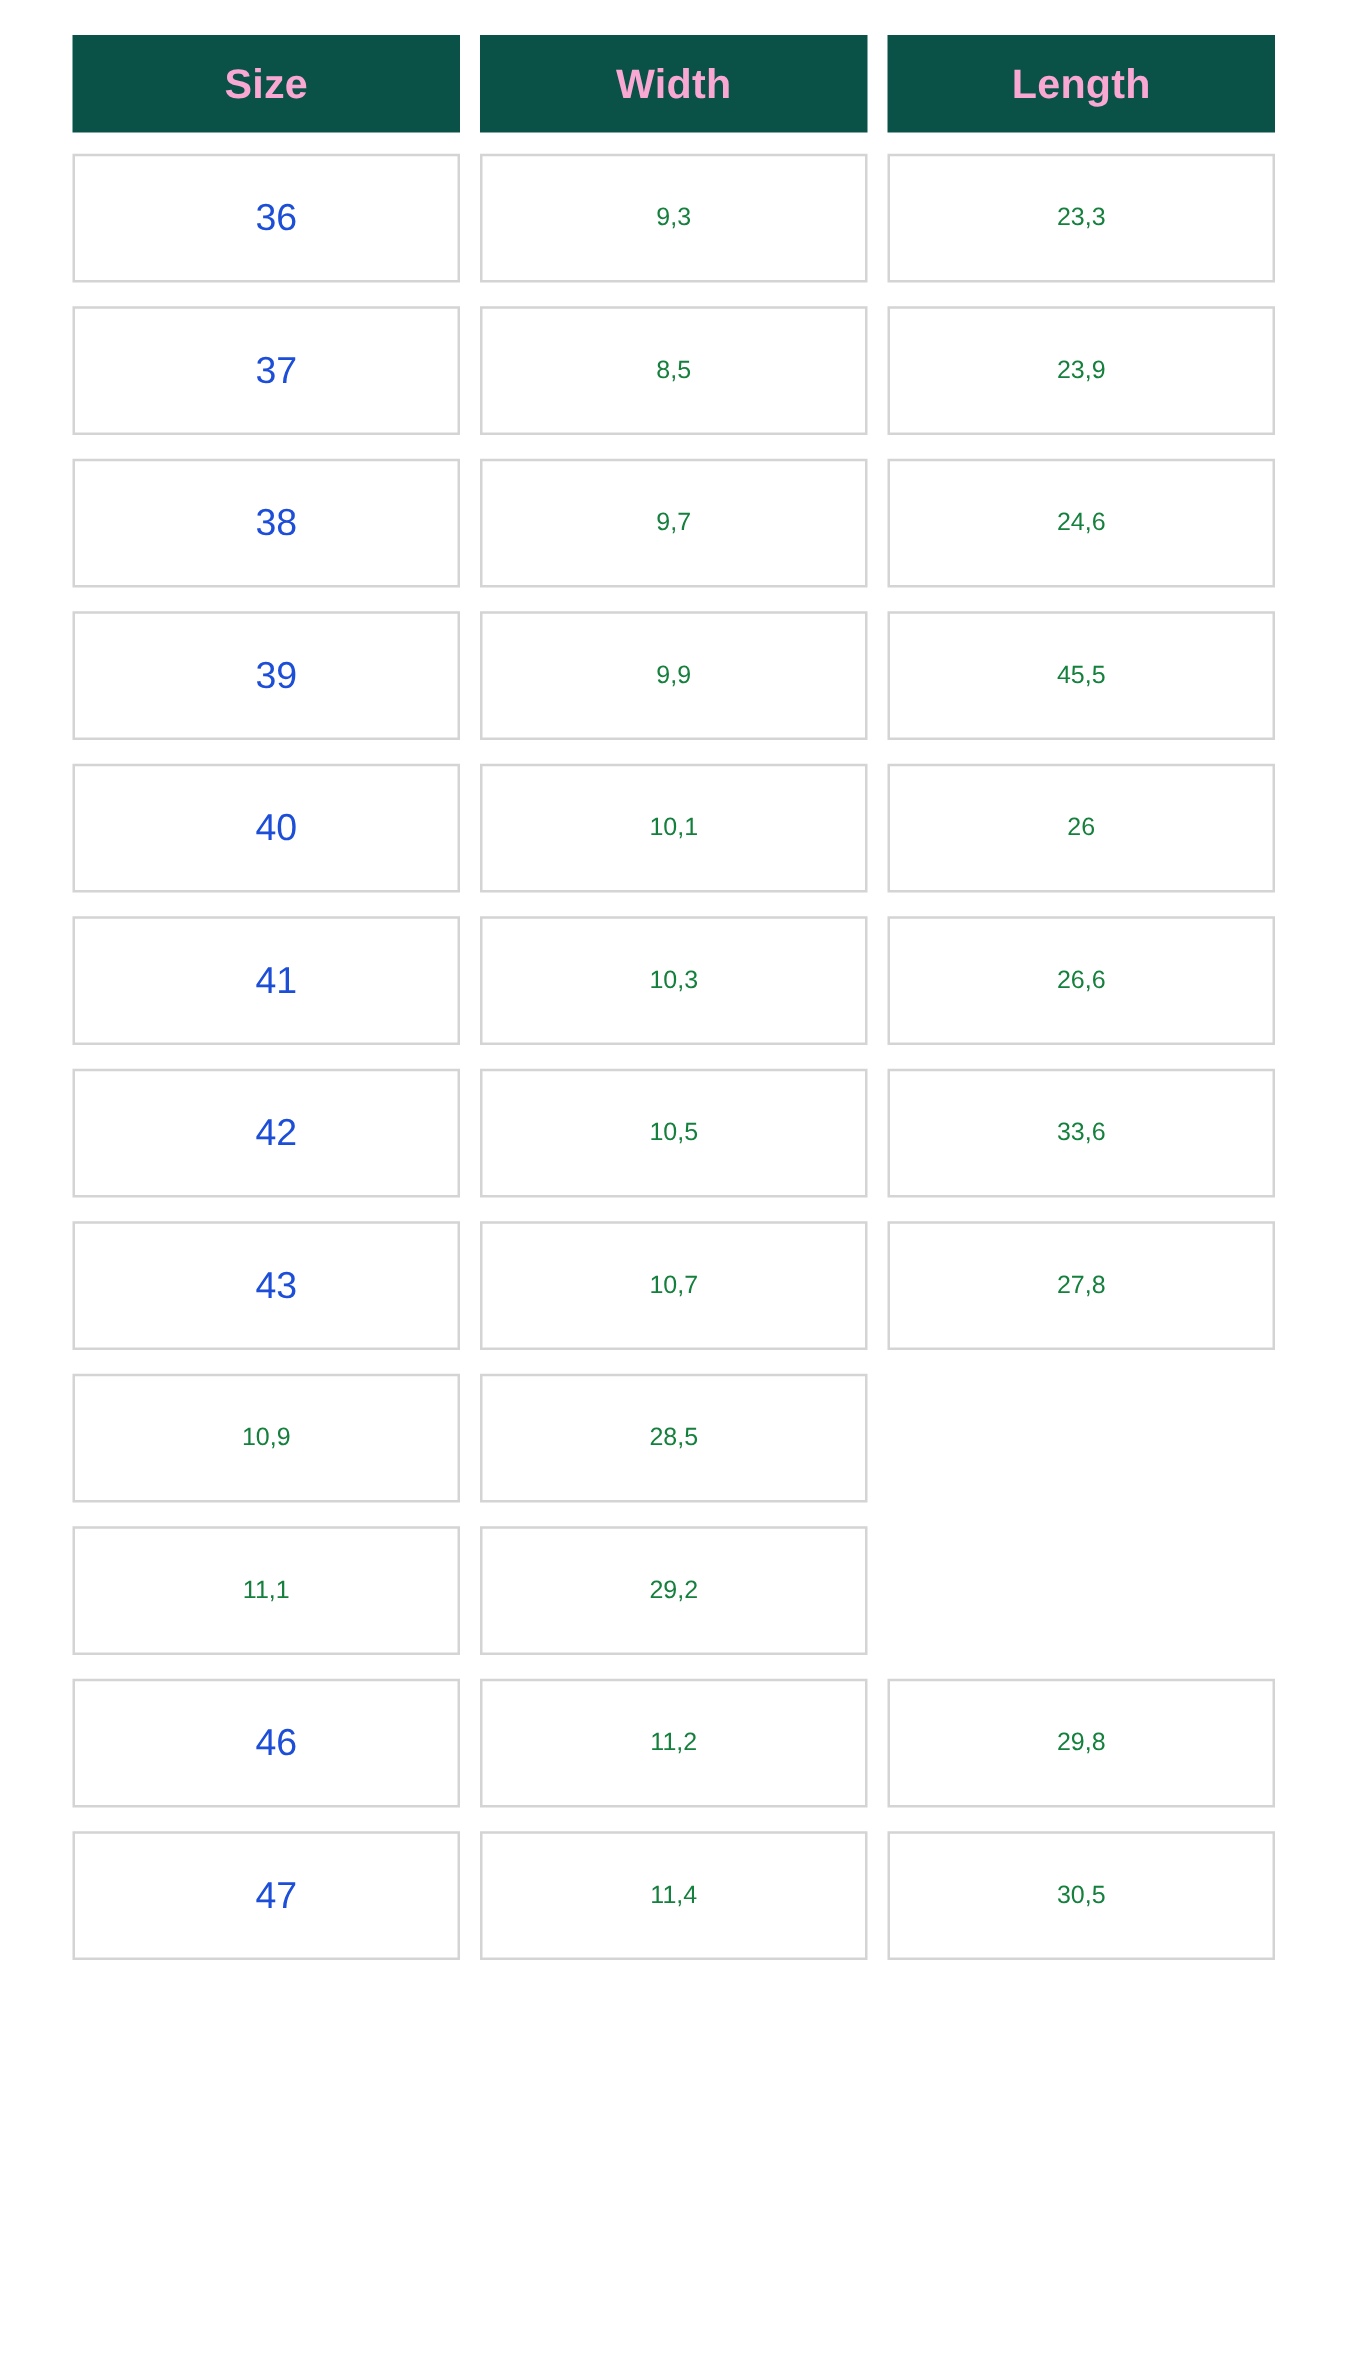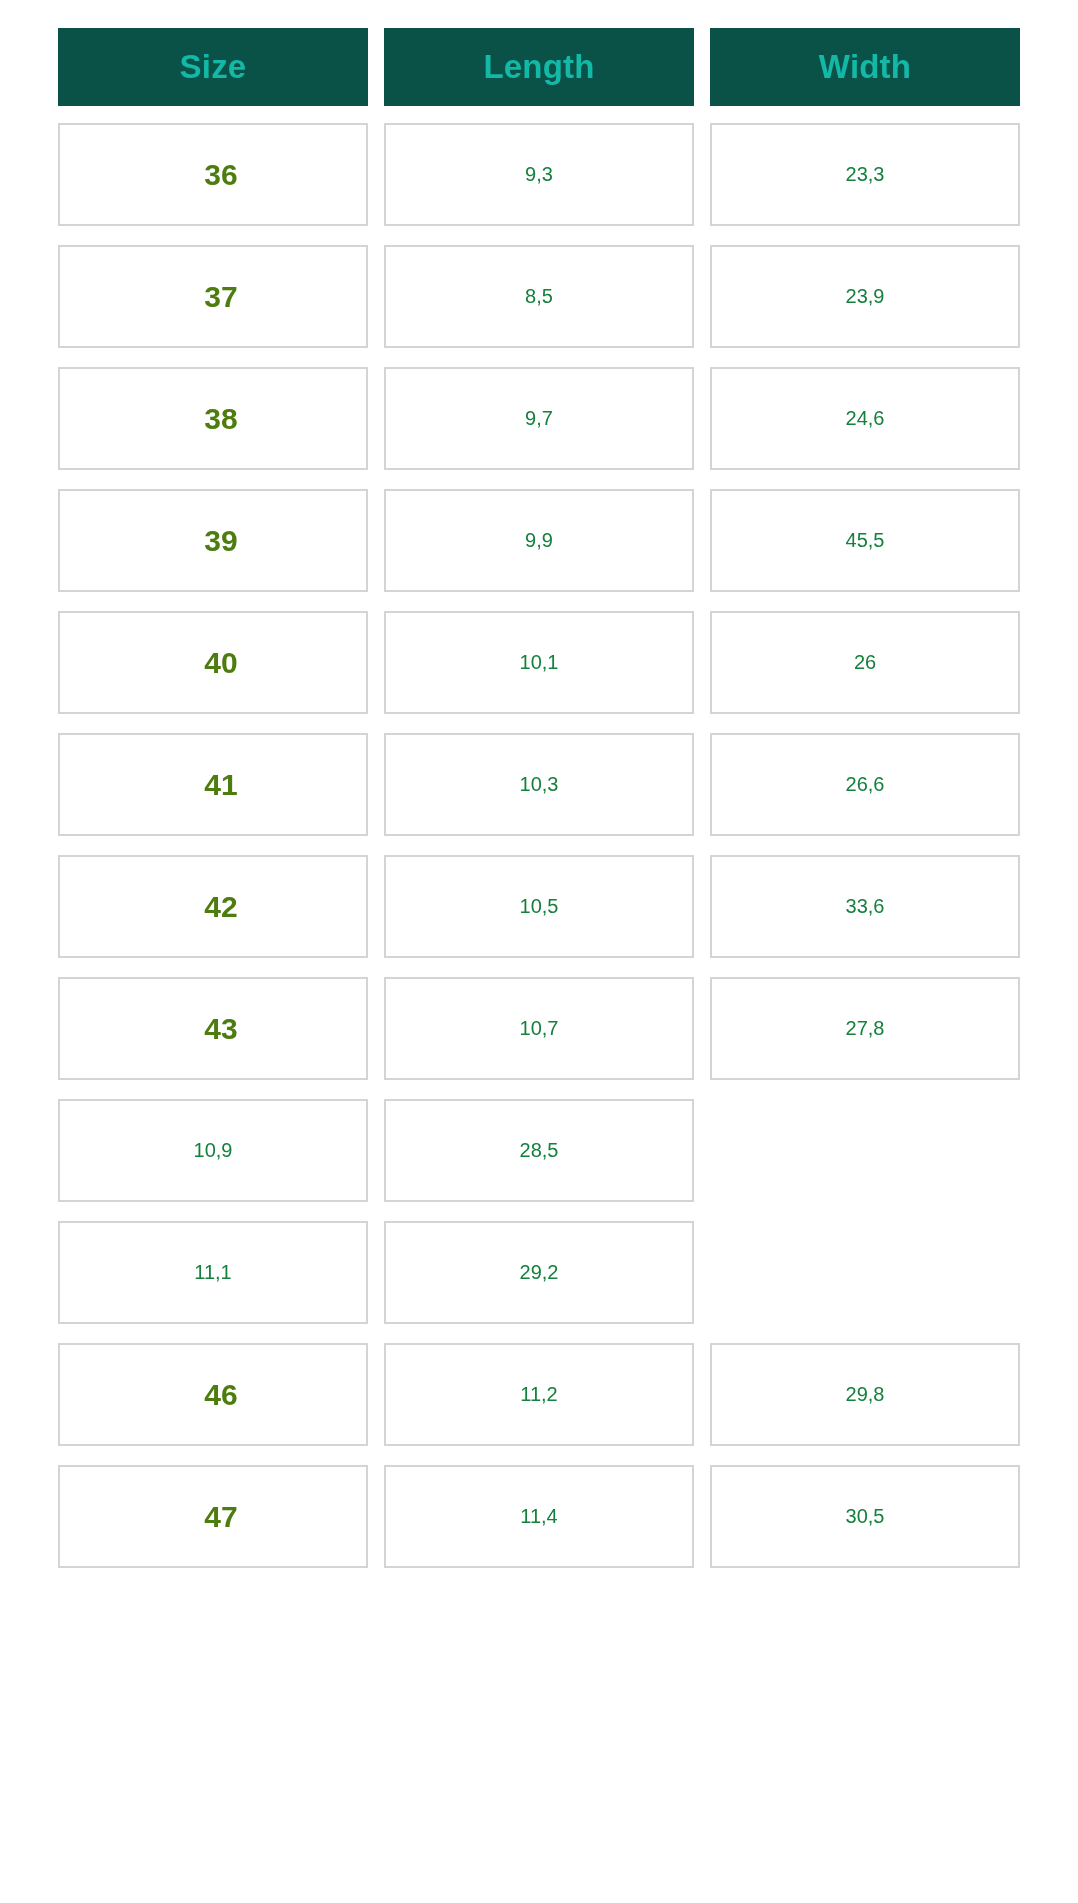--- a/index.html
+++ b/index.html
@@ -26,21 +26,21 @@
     grid-template-columns: 1fr 1fr 1fr;
     column-gap: 16px;
   }
 
   
   .chart-header {
     margin-bottom: 17px;
   }
   .header-cell {
     background: #0a5248;
-    color: #14b8a6;
+    color: #f9a8d4;
     height: 78px;
     display: flex;
     align-items: center;
     justify-content: center;
     font-size: 33px;
     font-weight: 700;
     letter-spacing: 0.2px;
   }
 
   
@@ -54,35 +54,35 @@
     background: #ffffff;
     height: 99px;
     display: flex;
     align-items: center;
     justify-content: center;
     font-size: 20px;
     color: #15803d;
     font-weight: 400;
   }
   .data-cell.size-cell {
-    color: #4d7c0f;
-    font-weight: 700;
+    color: #1d4ed8;
+    font-weight: 400;
     font-size: 30px;
     padding-left: 16px;
   }
 </style>
 </head>
 <body>
 
 <div class="size-chart">
 
   <div class="chart-row chart-header">
     <div class="header-cell">Size</div>
+    <div class="header-cell">Width</div>
     <div class="header-cell">Length</div>
-    <div class="header-cell">Width</div>
   </div>
 
   <div class="chart-body" id="chart-body">
       <div class="chart-row">
         <div class="data-cell size-cell">36</div>
         <div class="data-cell">9,3</div>
         <div class="data-cell">23,3</div>
       </div>
       <div class="chart-row">
         <div class="data-cell size-cell">37</div>

